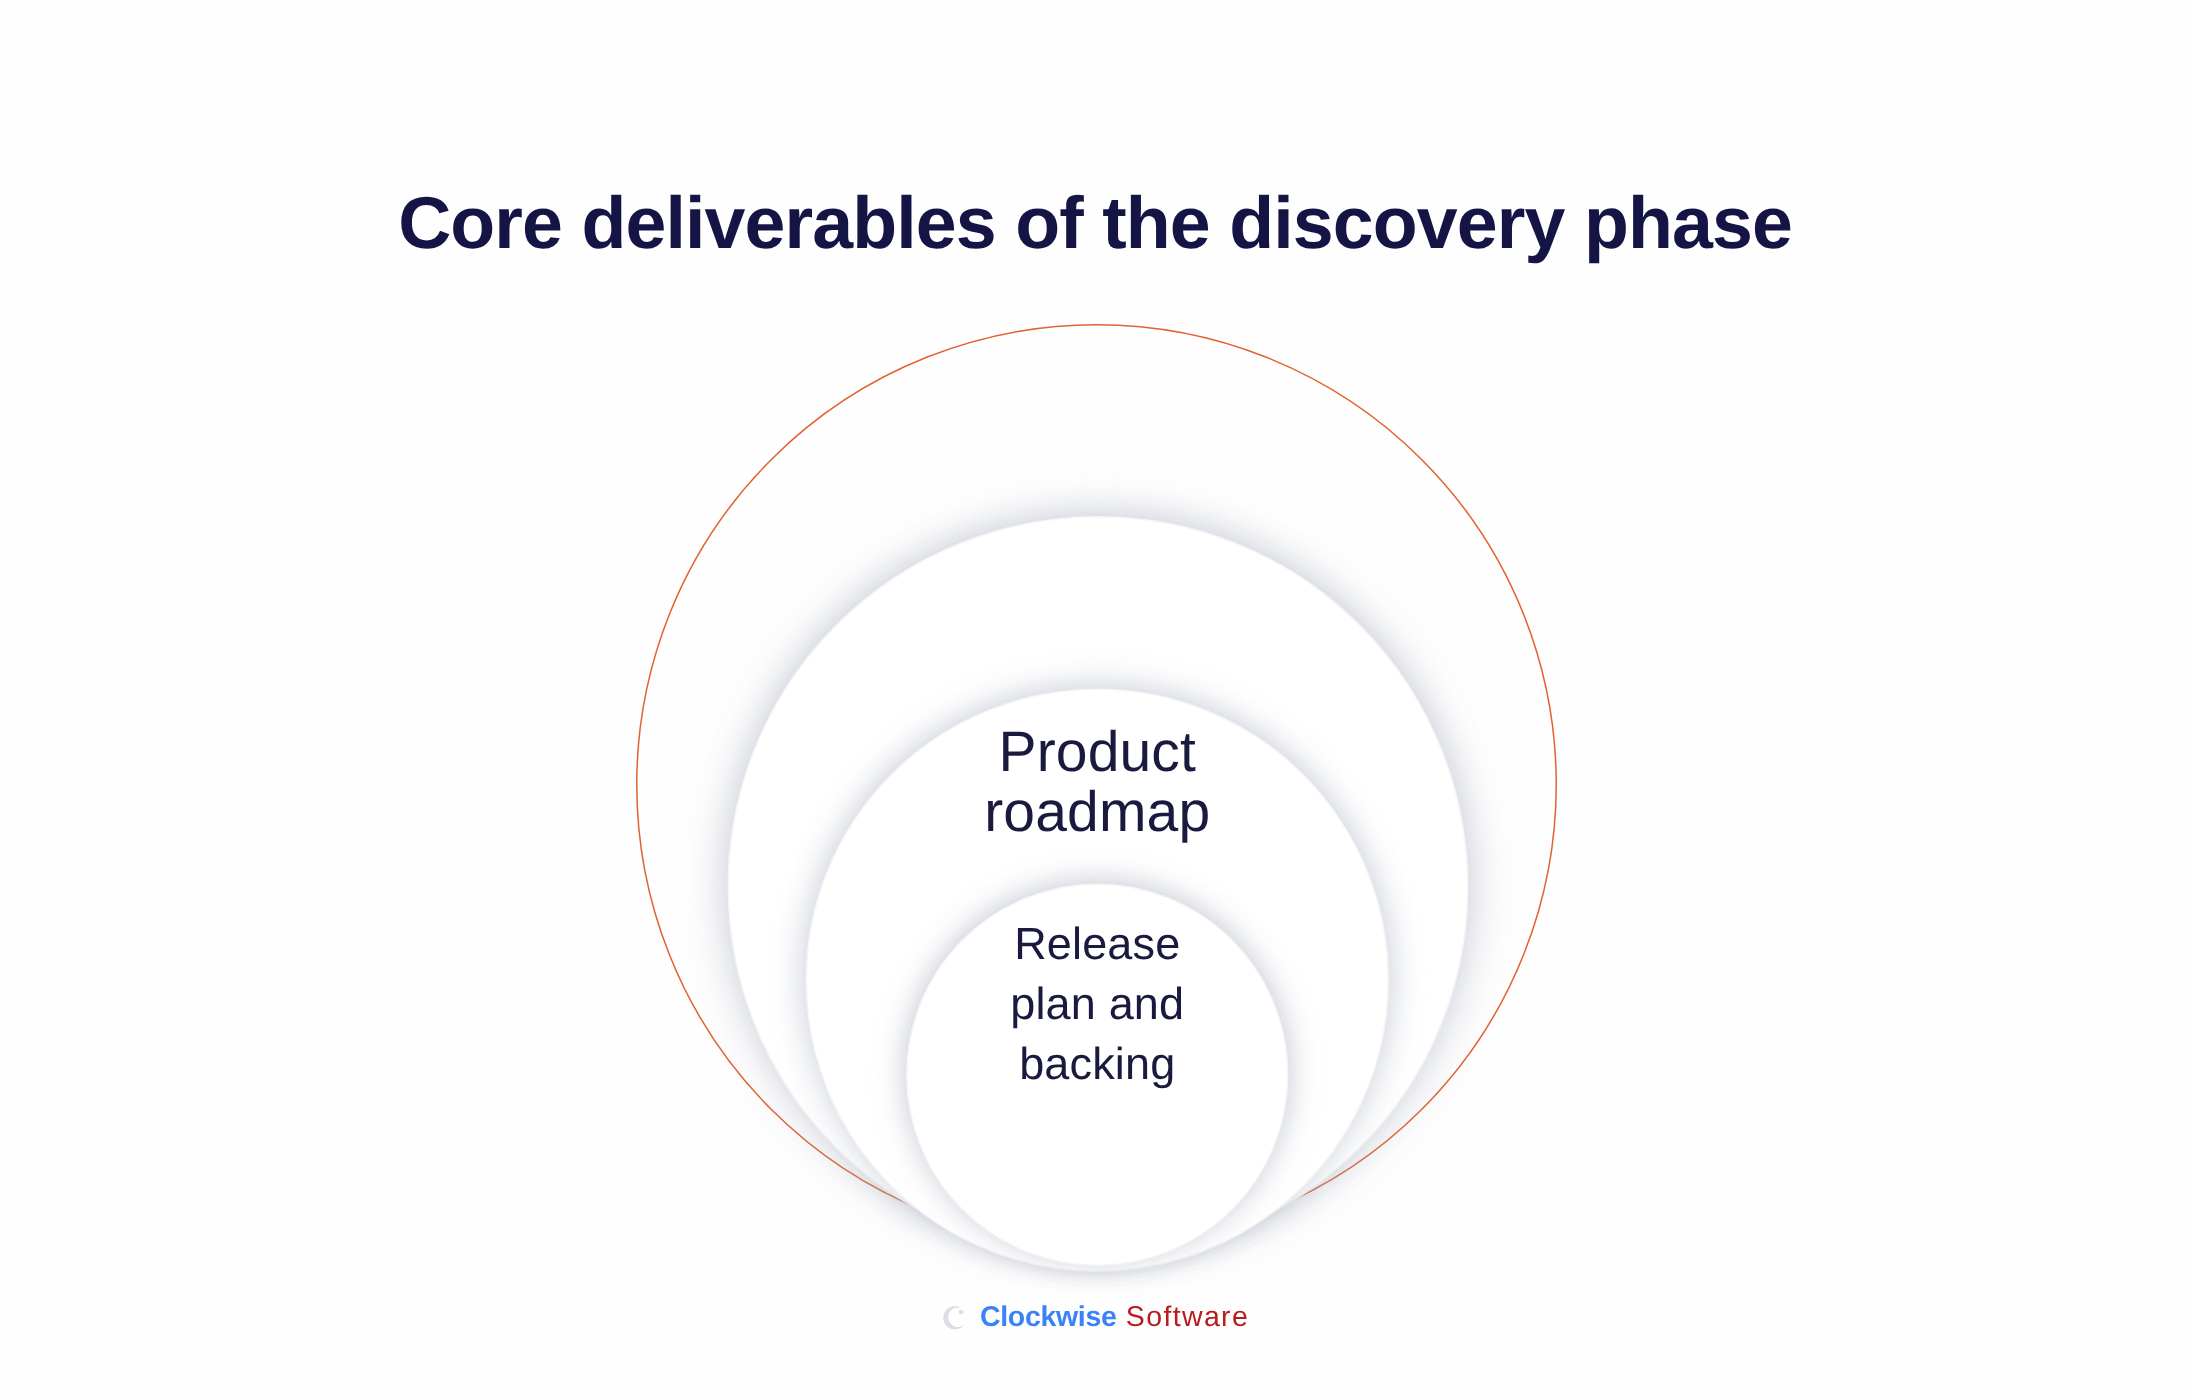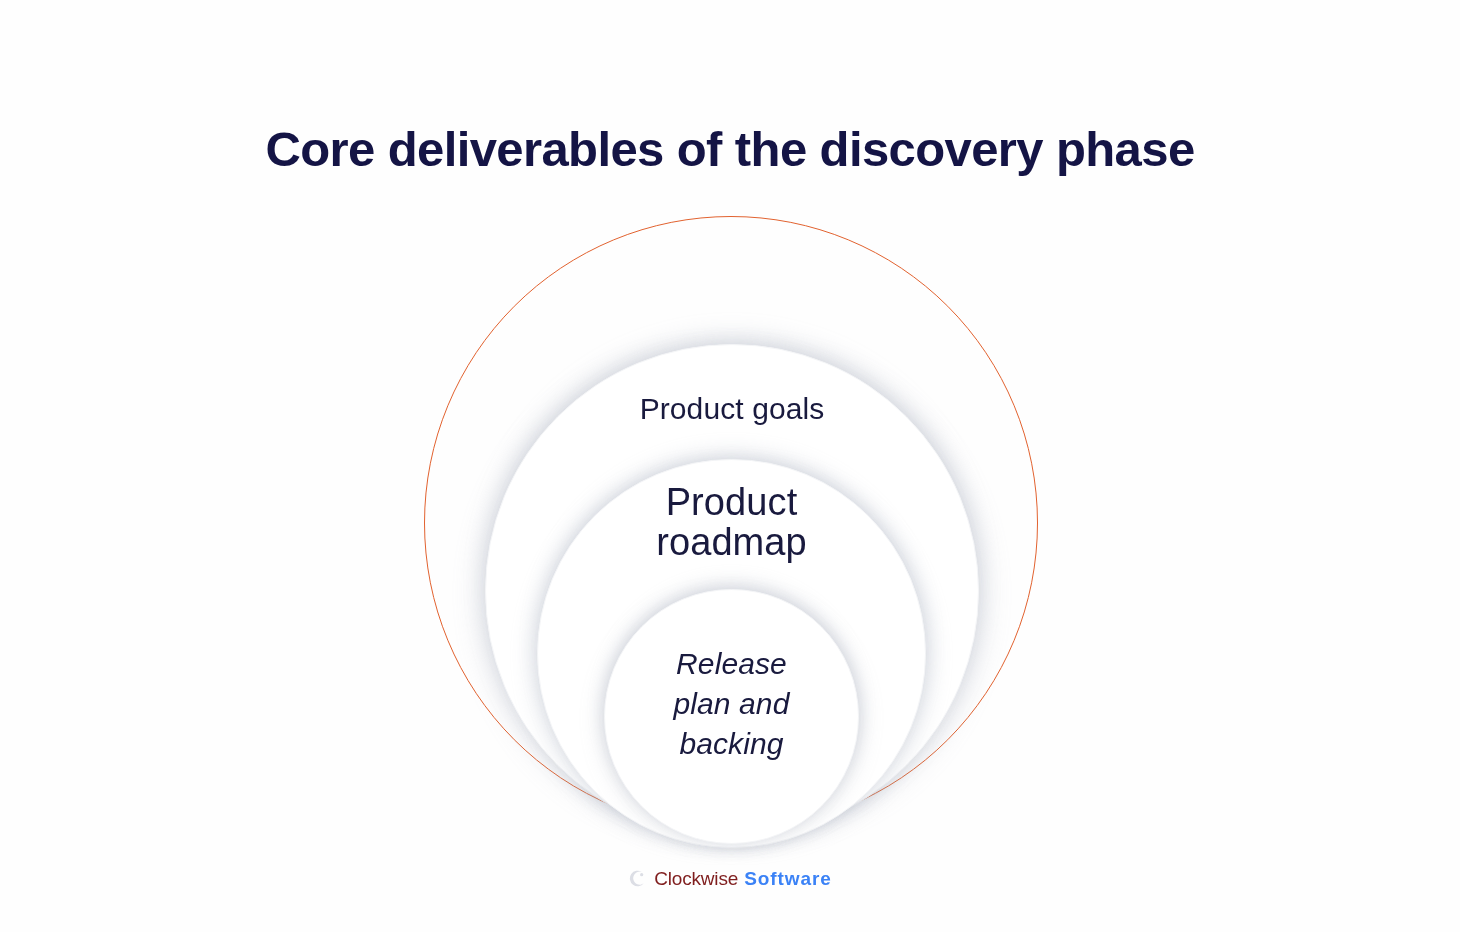--- a/index.html
+++ b/index.html
@@ -141,25 +141,24 @@
   .label-3 {
     left: 537px;
     top: 482px;
     width: 389px;
     font-size: 38px;
     line-height: 40px;
   }
 
   .label-4 {
     left: 604px;
-    top: 644px;
+    top: 610px;
     width: 255px;
     font-size: 30px;
     line-height: 40px;
-    font-style: italic;
   }
 
   
   .watermark {
     position: absolute;
     left: 0;
     top: 868px;
     width: 1460px;
     display: flex;
     align-items: center;
@@ -178,50 +177,49 @@
 
   .wm-text {
     font-family: "Liberation Sans", sans-serif;
     font-size: 19px;
     line-height: 1;
     white-space: nowrap;
     color: #dcdee5;
   }
 
   .wm-brand {
+    font-weight: 700;
+    letter-spacing: -0.2px;
+    color: #3b82f6;
+  }
+
+  .wm-suffix {
     font-weight: 400;
-    letter-spacing: -0.2px;
-    color: #7f1d1d;
-  }
-
-  .wm-suffix {
-    font-weight: 700;
     letter-spacing: 0.9px;
-    color: #3b82f6;
+    color: #b91c1c;
   }
 </style>
 </head>
 <body>
 
 <div class="stage">
 
   <h1 class="page-title">Core deliverables of the discovery phase</h1>
 
   <div class="diagram">
 
     <div class="circle circle-outer"></div>
 
     <div class="circle circle-soft circle-2"></div>
 
     <div class="circle circle-soft circle-3"></div>
 
     <div class="circle circle-soft circle-4"></div>
 
 
-    <div class="circle-label label-2">Product goals</div>
 
     <div class="circle-label label-3">Product
 roadmap</div>
 
     <div class="circle-label label-4">Release
 plan and
 backing</div>
 
   </div>
 

